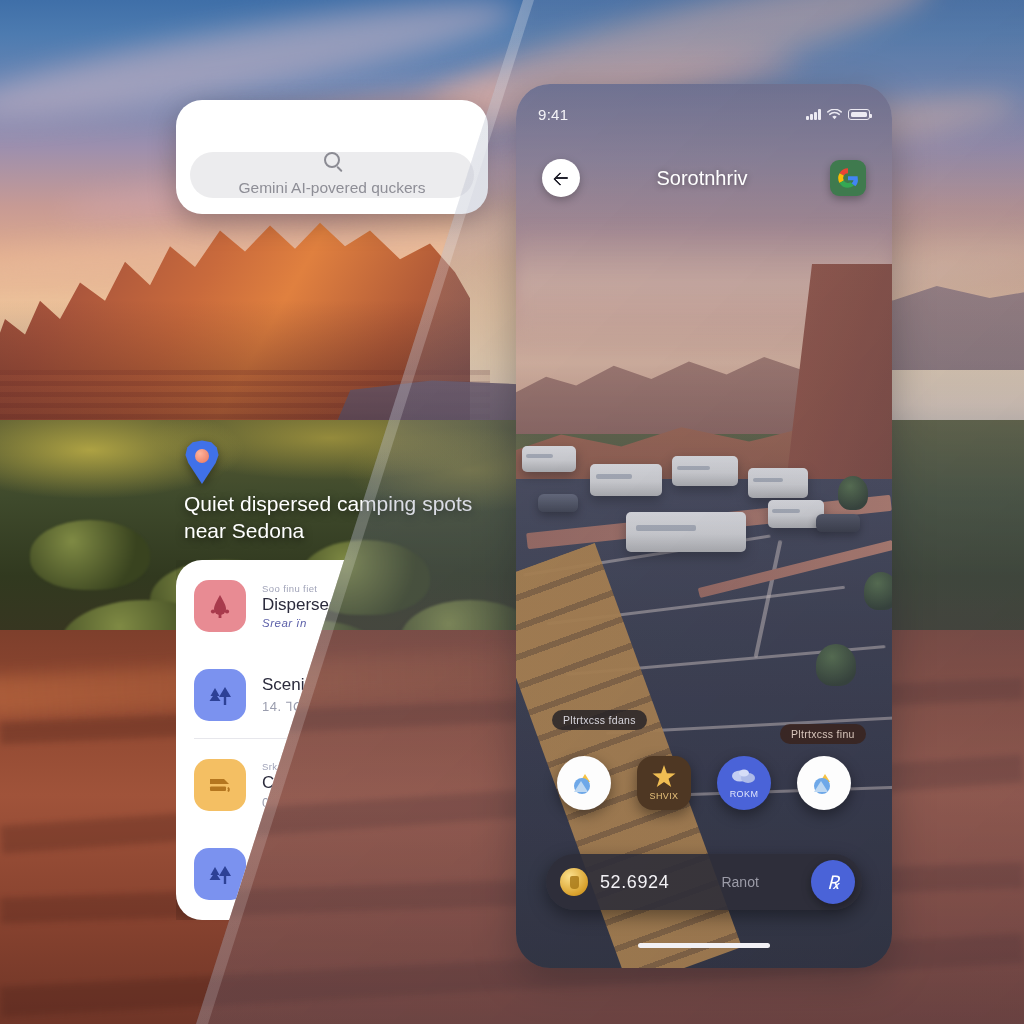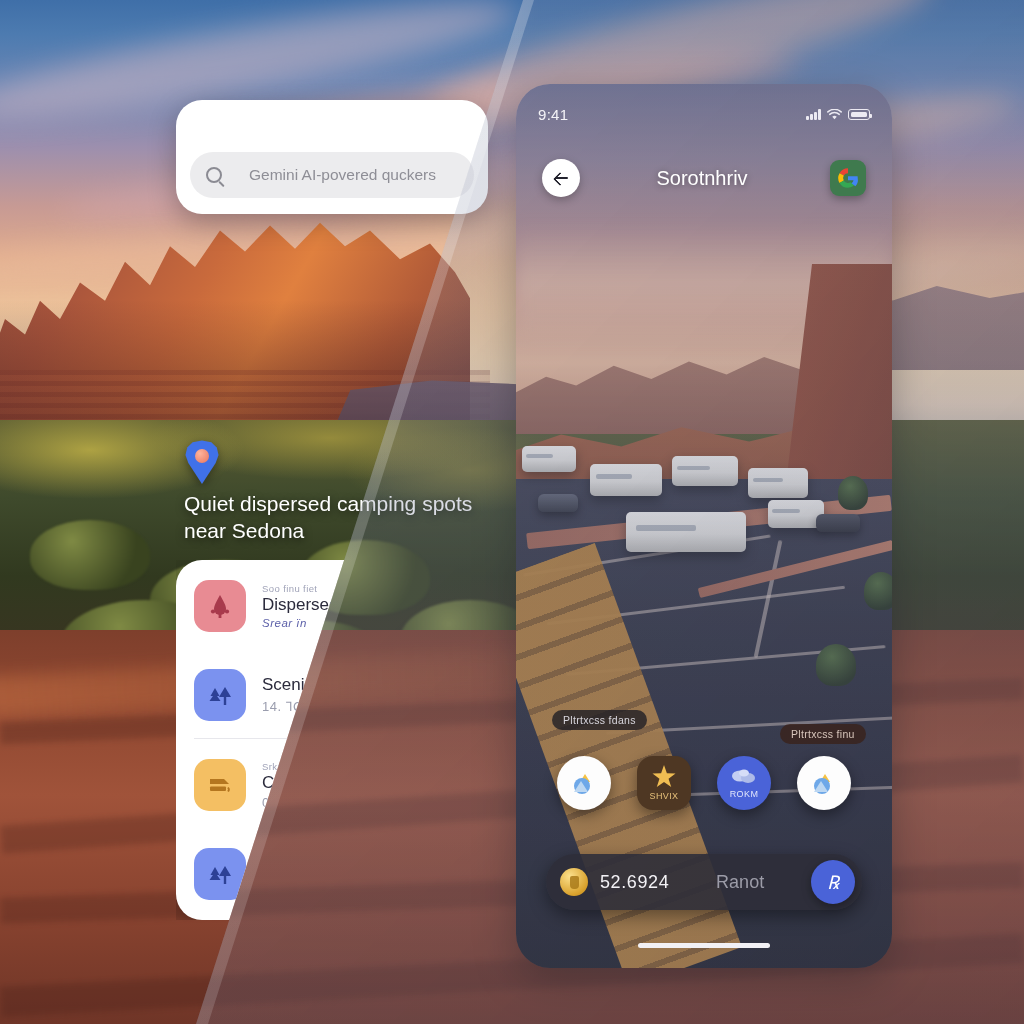--- a/index.html
+++ b/index.html
@@ -131,21 +131,21 @@
   .bars i { display:block; width:2.6px; background:#14141c; border-radius:1px; }
   .bars i:nth-child(1){height:4px;} .bars i:nth-child(2){height:6px;}
   .bars i:nth-child(3){height:8.5px;} .bars i:nth-child(4){height:11px;}
   .batt {
     width:22px; height:11px; border-radius:3px; background:#14141c; position:relative;
   }
   .batt::after{content:"";position:absolute;right:-3px;top:3.5px;width:2px;height:4px;
     background:#14141c;border-radius:0 1px 1px 0;}
   .searchbar {
     position:absolute; left:14px; top:52px; width:284px; height:46px;
-    background:#ececee; border-radius:23px; display:flex; align-items:center; padding:0 16px; gap:27px;
+    background:#ececee; border-radius:23px; display:flex; align-items:center; padding:0 16px; gap:11px;flex-direction:column;
   }
   .srch-icon { width:16px; height:16px; border:2px solid #8b8b93; border-radius:50%; position:relative; flex:none;}
   .srch-icon::after{content:"";position:absolute;right:-5px;bottom:-4px;width:7px;height:2px;
     background:#8b8b93;transform:rotate(45deg);border-radius:1px;}
   .srch-text { font-size:15.5px; color:#8e8e96; white-space:nowrap; }
 
   
   .pin-wrap { position:absolute; left:8px; top:340px; width:300px; }
   .pin {
     width:36px; height:44px; position:relative;
@@ -324,21 +324,21 @@
     display:flex; align-items:center; padding:0 7px 0 14px; gap:12px;
     box-shadow:0 6px 18px rgba(0,0,0,.4);
   }
   .coin {
     width:28px; height:28px; border-radius:50%; flex:none;
     background:radial-gradient(circle at 35% 30%, #fbe08c, #d9a12c 70%, #b8821c);
     display:flex; align-items:center; justify-content:center;
   }
   .coin-mark { width:9px; height:13px; background:#a97a1a; border-radius:2px 2px 4px 4px; opacity:.85; }
   .pill-val { font-size:18px; color:#f3f2f6; letter-spacing:.6px; }
-  .pill-mid { flex:1; text-align:center; font-size:18px; color:#9c9ca8; }
+  .pill-mid { flex:1; text-align:center; font-size:14px; color:#9c9ca8; }
   .pill-btn {
     width:44px; height:44px; border-radius:50%; flex:none;
     background:#4a63d8; display:flex; align-items:center; justify-content:center;
     box-shadow:0 3px 10px rgba(0,0,0,.35);
   }
   .pill-btn span { color:#fff; font-size:19px; font-family:"Liberation Serif", serif; font-style:italic; }
   .home-ind {
     position:absolute; left:50%; transform:translateX(-50%); bottom:20px; z-index:6;
     width:132px; height:5px; border-radius:3px; background:#f2f1f5;
   }

